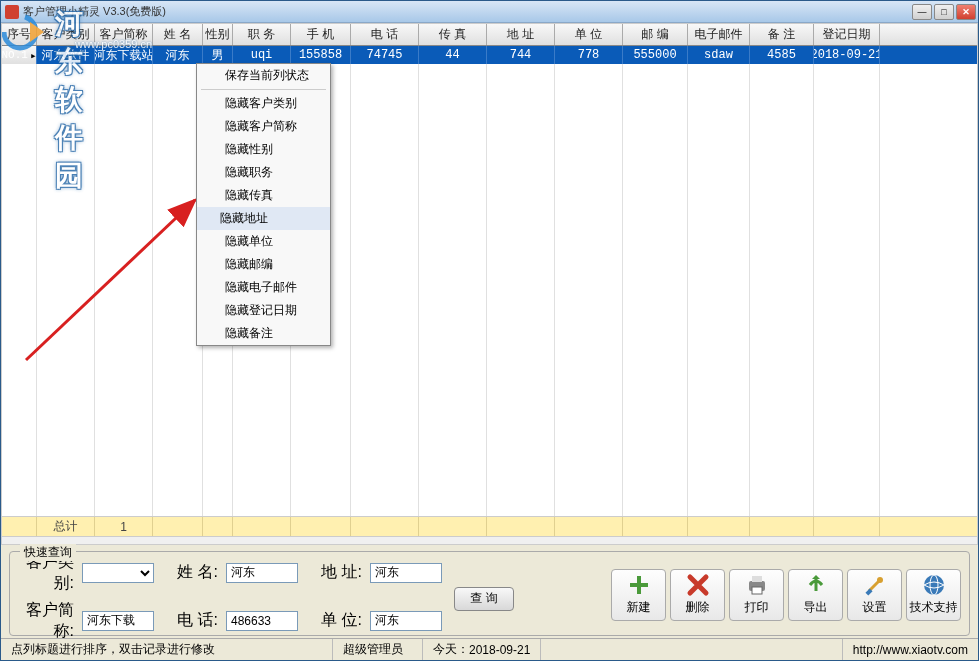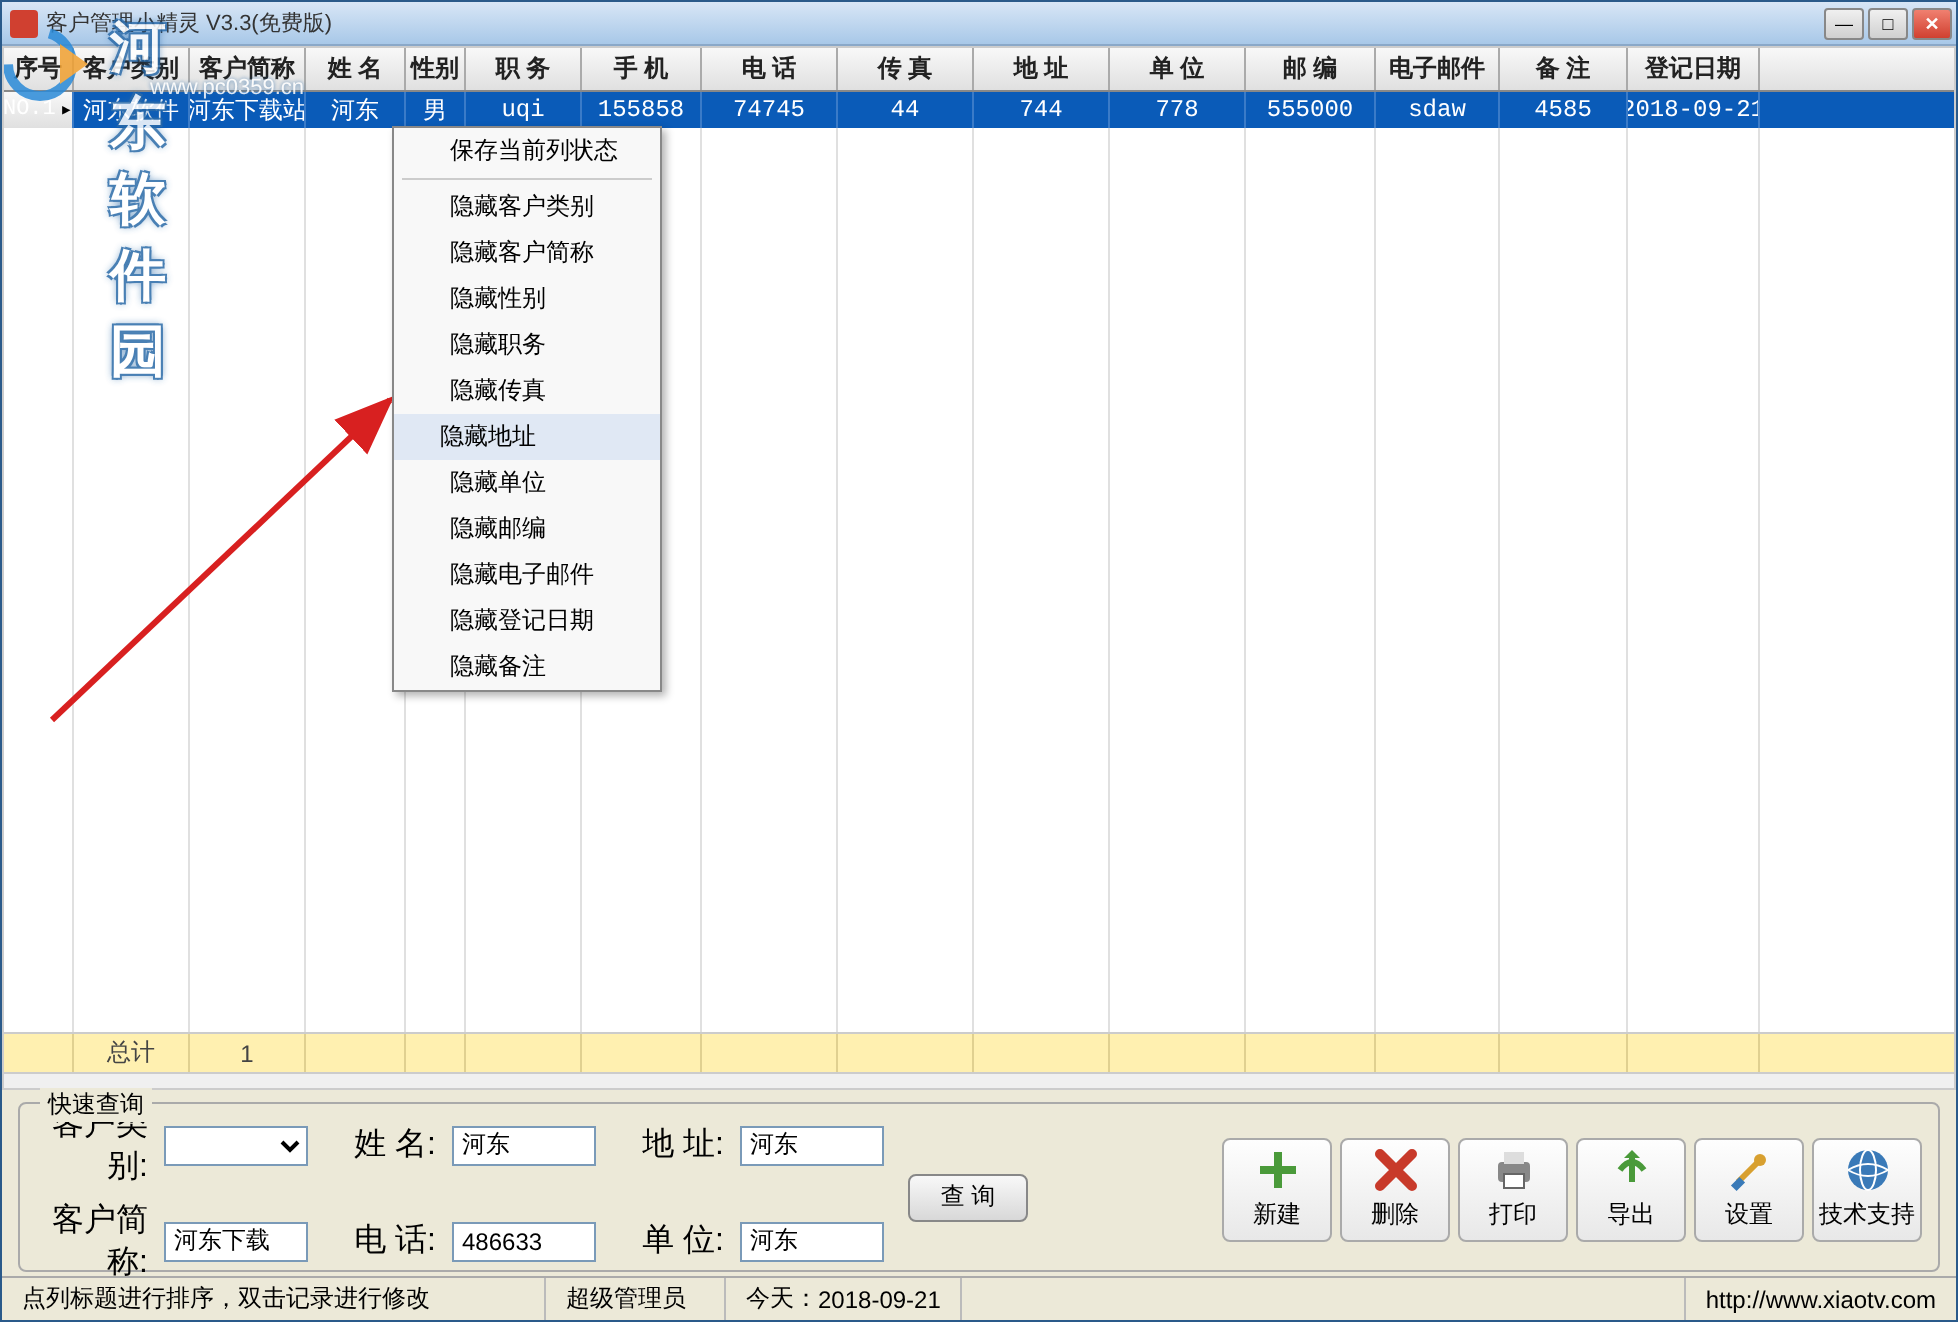--- a/index.html
+++ b/index.html
@@ -10,21 +10,21 @@
     .titlebar { height: 22px; background: linear-gradient(to bottom, #d8e6f6, #a8c8e8); display: flex; align-items: center; justify-content: space-between; padding: 0 2px 0 4px; border-bottom: 1px solid #8aa8c8; }
     .titlebar-left { display: flex; align-items: center; gap: 4px; }
     .titlebar-icon { width: 14px; height: 14px; background: #d04030; border-radius: 2px; }
     .titlebar-text { color: #333; font-size: 11px; }
     .titlebar-buttons { display: flex; gap: 2px; }
     .titlebar-btn { width: 20px; height: 16px; background: linear-gradient(to bottom, #f0f0f0, #d0d0d0); border: 1px solid #888; border-radius: 2px; display: flex; align-items: center; justify-content: center; font-size: 9px; cursor: pointer; }
     .titlebar-btn.close { background: linear-gradient(to bottom, #f08070, #d04030); color: white; font-weight: bold; }
     
     .grid-area { flex: 1; background: #fff; border: 1px solid #ccc; margin: 0; overflow: hidden; position: relative; }
     .grid-header { display: flex; height: 22px; background: linear-gradient(to bottom, #f8f8f8, #e0e0e0); border-bottom: 1px solid #888; }
-    .grid-header-cell { border-right: 1px solid #aaa; display: flex; align-items: center; justify-content: center; font-size: 12px; color: #222; font-weight: bold; }
+    .grid-header-cell { border-right: 1px solid #aaa; display: flex; align-items: center; justify-content: center; font-size: 12px; color: #222; font-weight: normal; }
     
     .grid-body { background: #fff; height: 470px; position: relative; }
     .grid-vlines { position: absolute; top: 0; left: 0; right: 0; bottom: 0; display: flex; }
     .grid-vline { border-right: 1px solid #e0e0e0; height: 100%; }
     
     .grid-row { display: flex; height: 18px; position: relative; z-index: 1; }
     .grid-row.selected { background: #0a5bb8; }
     .grid-cell { border-right: 1px solid transparent; display: flex; align-items: center; justify-content: center; font-size: 12px; overflow: hidden; white-space: nowrap; font-family: Liberation Mono, monospace; }
     .grid-row.selected .grid-cell { color: #fff; border-right-color: #3a7bc8; }
     .grid-cell.rownum { background: linear-gradient(to bottom, #f8f8f8, #e0e0e0); color: #000; border-right: 1px solid #aaa; font-size: 11px; }
@@ -234,21 +234,21 @@
               <path d="M2 12 Q12 6 22 12 Q12 18 2 12" fill="none" stroke="#fff" stroke-width="1"></path>
               <ellipse cx="12" cy="12" rx="4" ry="10" fill="none" stroke="#fff" stroke-width="1"></ellipse>
             </svg>
           </div>
           <div class="action-btn-label">技术支持</div>
         </div>
       </div>
   </div>
 
   <div class="statusbar">
-    <div class="status-cell" style="width:272px;">点列标题进行排序，双击记录进行修改</div>
+    <div class="status-cell" style="width:332px;">点列标题进行排序，双击记录进行修改</div>
     <div class="status-cell" style="width:90px;">超级管理员</div>
     <div class="status-cell">
       <span>今天：</span>
         <span>2018-09-21</span>
     </div>
     <div class="status-cell right">http://www.xiaotv.com</div>
   </div>
 </div>
 
 <div class="context-menu" id="context-menu">

